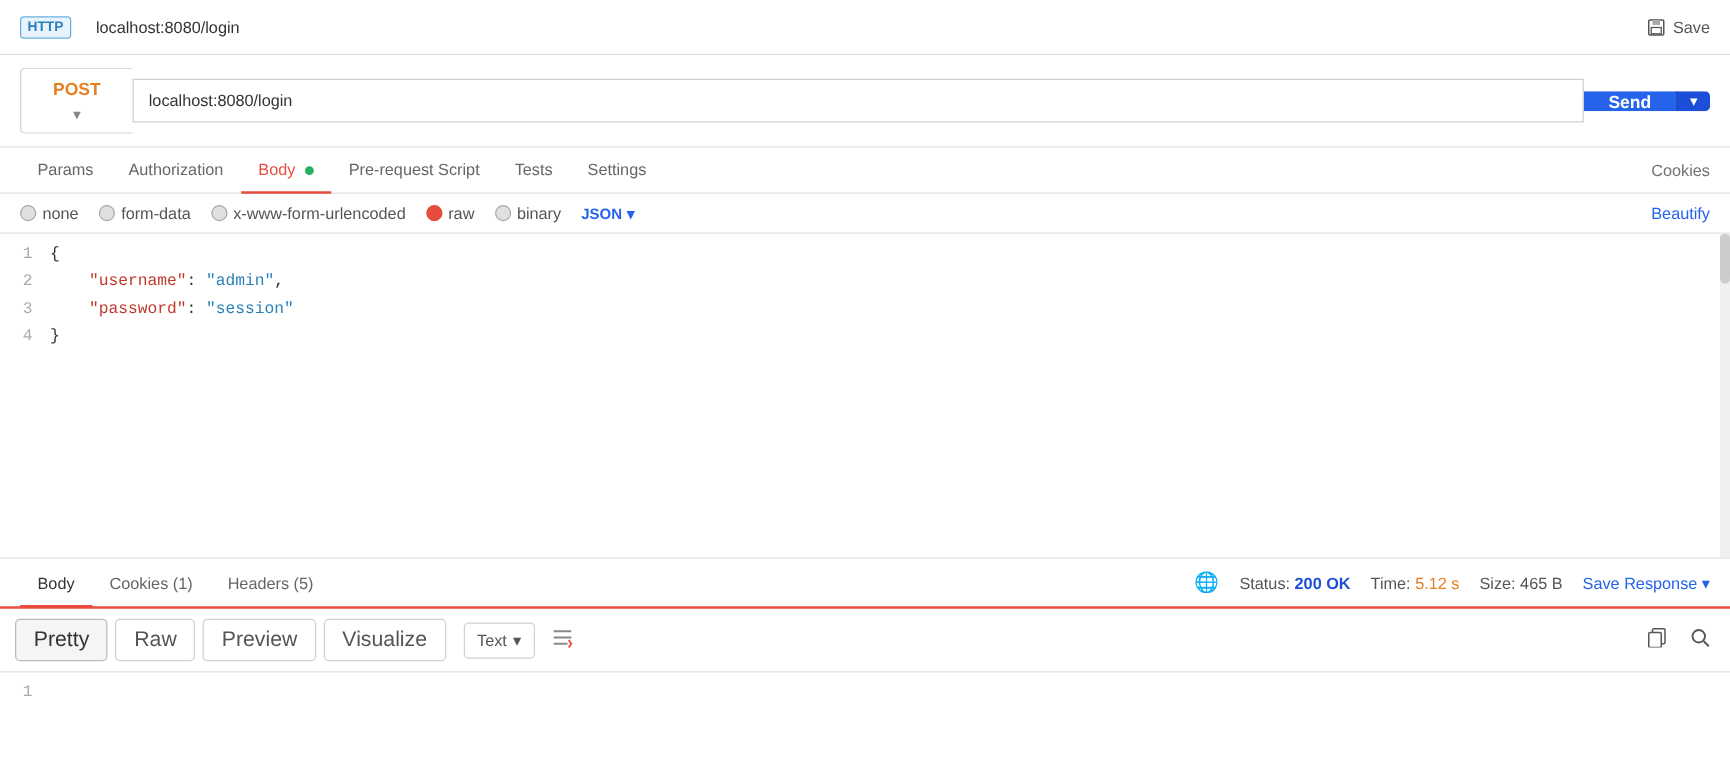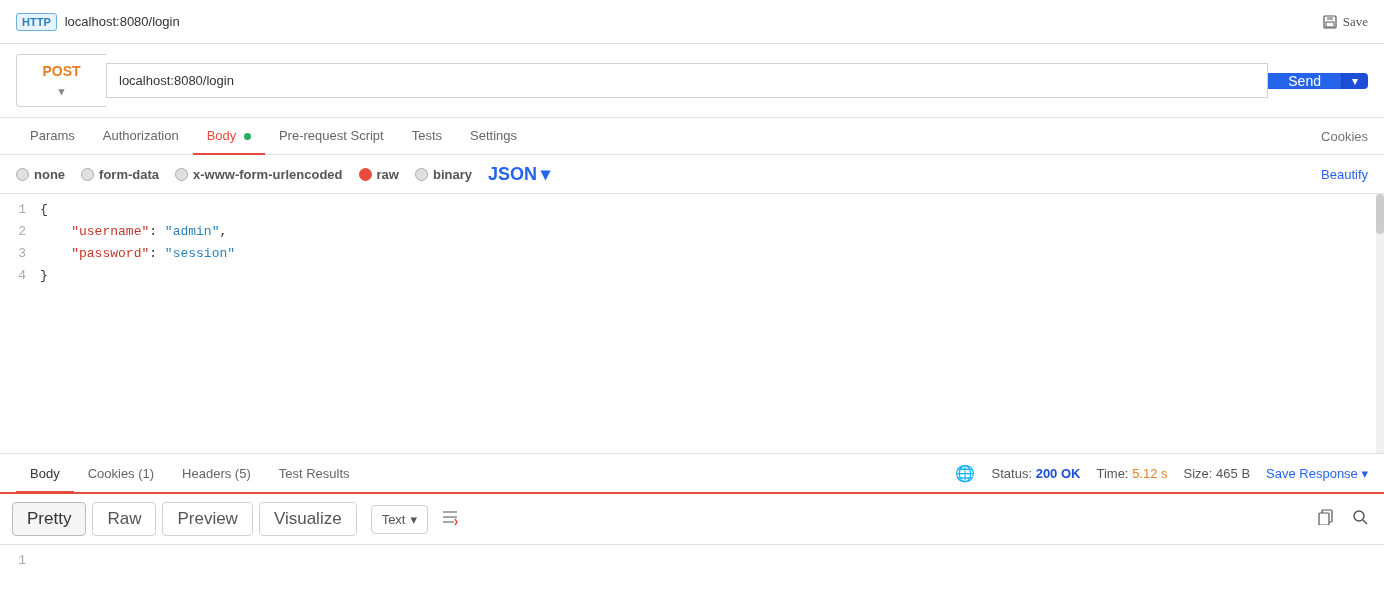--- a/index.html
+++ b/index.html
@@ -3,29 +3,29 @@
   <meta charset="utf-8">
   <style>
     * { box-sizing: border-box; margin: 0; padding: 0; }
     body { font-family: -apple-system, BlinkMacSystemFont, 'Segoe UI', sans-serif; font-size: 13px; background: #fff; color: #333; height: 609px; overflow: hidden; }
 
     
     .top-bar {
       display: flex; align-items: center; justify-content: space-between;
       padding: 6px 16px; border-bottom: 1px solid #e0e0e0; height: 44px;
     }
-    .top-bar-left { display: flex; align-items: center; gap: 8px; }
+    .top-bar-left { display: flex; align-items: center; gap: 20px; }
     .http-badge {
       background: #e8f4fd; border: 1px solid #6ab0de; border-radius: 3px;
       color: #2980b9; font-size: 11px; font-weight: 700; padding: 2px 5px;
     }
     .top-bar-url { font-size: 13px; color: #333; }
     .save-btn {
       display: flex; gap: 5px;
-      background: none; border: none; cursor: pointer; color: #555; font-size: 13px; font-family: Liberation Serif, serif;
+      background: none; border: none; cursor: pointer; color: #555; font-size: 13px;
     }
 
     
     .request-bar {
       display: flex; align-items: center; padding: 10px 16px; gap: 0;
       border-bottom: 1px solid #e0e0e0;
     }
     .method-select {
       display: flex; align-items: center; gap: 6px;
       border: 1px solid #d0d0d0; border-right: none;
@@ -37,21 +37,21 @@
     .url-input {
       flex: 1; border: 1px solid #d0d0d0; border-radius: 0;
       padding: 9px 12px; font-size: 13px; outline: none; color: #333;
     }
     .send-btn-wrap {
       display: flex; align-items: stretch;
       border-radius: 0 4px 4px 0; overflow: hidden;
     }
     .send-btn {
       background: #2563eb; color: #fff; border: none;
-      padding: 0 20px; font-size: 14px; font-weight: 400; cursor: pointer;
+      padding: 0 20px; font-size: 14px; font-weight: 700; cursor: pointer;
     }
     .send-dropdown {
       background: #1d4ed8; color: #fff; border: none; border-left: 1px solid #1a45c0;
       padding: 0 10px; cursor: pointer; font-size: 12px;
     }
 
     
     .tabs {
       display: flex; align-items: center; padding: 0 16px;
       border-bottom: 1px solid #e0e0e0; gap: 0;
@@ -63,29 +63,29 @@
     }
     .tab.active { color: #e74c3c; border-bottom-color: #e74c3c; font-weight: 500; }
     .tab .dot { display: inline-block; width: 7px; height: 7px; border-radius: 50%; margin-left: 4px; background: #27ae60; vertical-align: middle; }
     .tabs-right { margin-left: auto; color: #737373; cursor: pointer; font-size: 13px; }
 
     
     .body-options {
       display: flex; align-items: center; padding: 8px 16px; gap: 16px;
       border-bottom: 1px solid #e0e0e0;
     }
-    .radio-opt { display: flex; align-items: center; gap: 5px; cursor: pointer; color: #555; font-size: 13px; font-weight: bold; }
+    .radio-opt { display: flex; align-items: center; gap: 5px; cursor: pointer; color: #555; font-size: 13px; }
     .radio-dot {
       width: 13px; height: 13px; border-radius: 50%; border: 1.5px solid #aaa;
       background: #e0e0e0; display: flex; align-items: center; justify-content: center;
     }
     .radio-dot.active { background: #e74c3c; border-color: #e74c3c; }
     .json-selector {
       display: flex; align-items: center; gap: 4px;
-      color: #2563eb; font-weight: 600; cursor: pointer; font-size: 18px;
+      color: #2563eb; font-weight: 600; cursor: pointer; font-size: 12px;
     }
     .body-opts-right { margin-left: auto; color: #2563eb; cursor: pointer; font-size: 13px; }
 
     
     .code-editor {
       background: #fff; border-bottom: 1px solid #e0e0e0;
       font-family: 'Courier New', Courier, monospace; font-size: 13px;
       padding: 6px 0; height: 260px; overflow-y: auto; position: relative;
     }
     .code-line { display: flex; align-items: flex-start; min-height: 22px; }
@@ -255,23 +255,20 @@
 
 <div class="resp-tabs">
   <div class="resp-tab active">
     <span>Body</span>
   </div>
   <div class="resp-tab">
     <span>Cookies (1)</span>
   </div>
   <div class="resp-tab">
     <span>Headers (5)</span>
-  </div>
-  <div class="resp-tab">
-    <span>Test Results</span>
   </div>
   <div class="resp-right">
     <span style="font-size:16px; color:#888;">🌐</span>
     <span>
       <span>Status:</span>
       <span class="status-ok">200 OK</span>
     </span>
     <span>
       <span>Time:</span>
       <span class="time-val">5.12 s</span>

